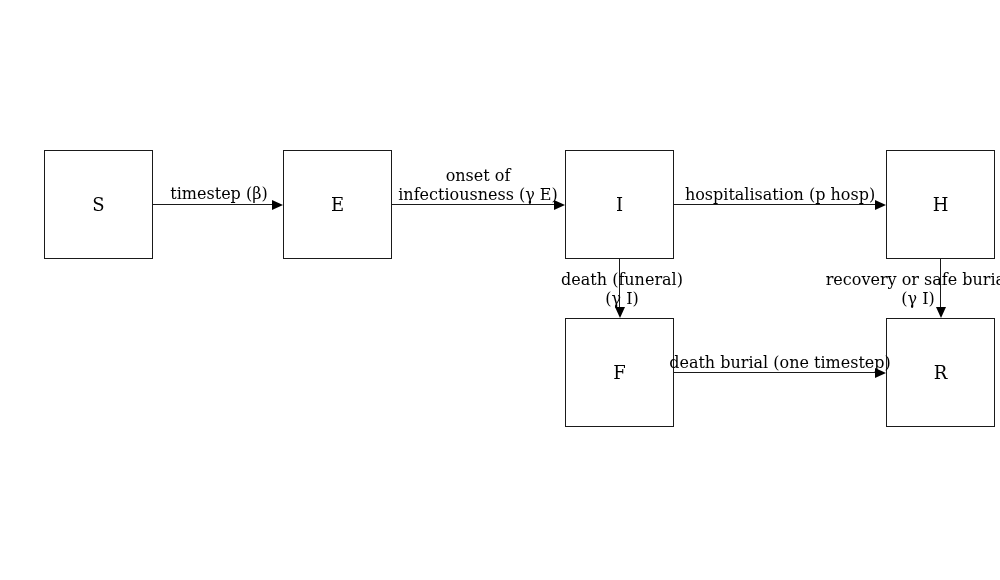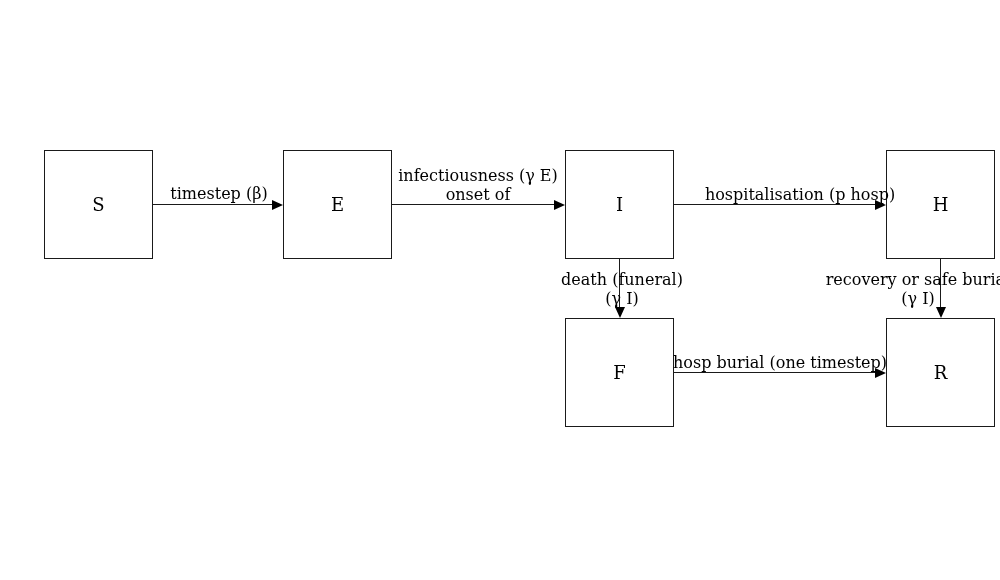--- a/index.html
+++ b/index.html
@@ -86,43 +86,43 @@
 
   <div class="hline" style="left:153px; top:204px; width:121px;"></div>
   <div class="arrow-right" style="left:272px; top:200px;"></div>
   <div class="edge-label" style="left:219px; top:184px;">
     <span>timestep (β)</span>
   </div>
 
   <div class="hline" style="left:392px; top:204px; width:164px;"></div>
   <div class="arrow-right" style="left:554px; top:200px;"></div>
   <div class="edge-label" style="left:478px; top:166px;">
+    <span>onset of</span>
     <span>infectiousness (γ E)</span>
-    <span>onset of</span>
   </div>
 
   <div class="hline" style="left:674px; top:204px; width:203px;"></div>
   <div class="arrow-right" style="left:875px; top:200px;"></div>
-  <div class="edge-label" style="left:780px; top:185px;margin-left:20px;">
+  <div class="edge-label" style="left:780px; top:185px;">
     <span>hospitalisation (p hosp)</span>
   </div>
 
   <div class="vline" style="left:619px; top:259px; height:50px;"></div>
   <div class="arrow-down" style="left:615px; top:307px;"></div>
   <div class="edge-label" style="left:622px; top:270px;">
     <span>death (funeral)</span>
     <span>(γ I)</span>
   </div>
 
   <div class="vline" style="left:940px; top:259px; height:50px;"></div>
   <div class="arrow-down" style="left:936px; top:307px;"></div>
   <div class="edge-label" style="left:918px; top:270px;">
     <span>recovery or safe burial</span>
     <span>(γ I)</span>
   </div>
 
   <div class="hline" style="left:674px; top:372px; width:203px;"></div>
   <div class="arrow-right" style="left:875px; top:368px;"></div>
   <div class="edge-label" style="left:780px; top:353px;">
-    <span>hosp burial (one timestep)</span>
+    <span>death burial (one timestep)</span>
   </div>
 
 </div>
 
 </body></html>

